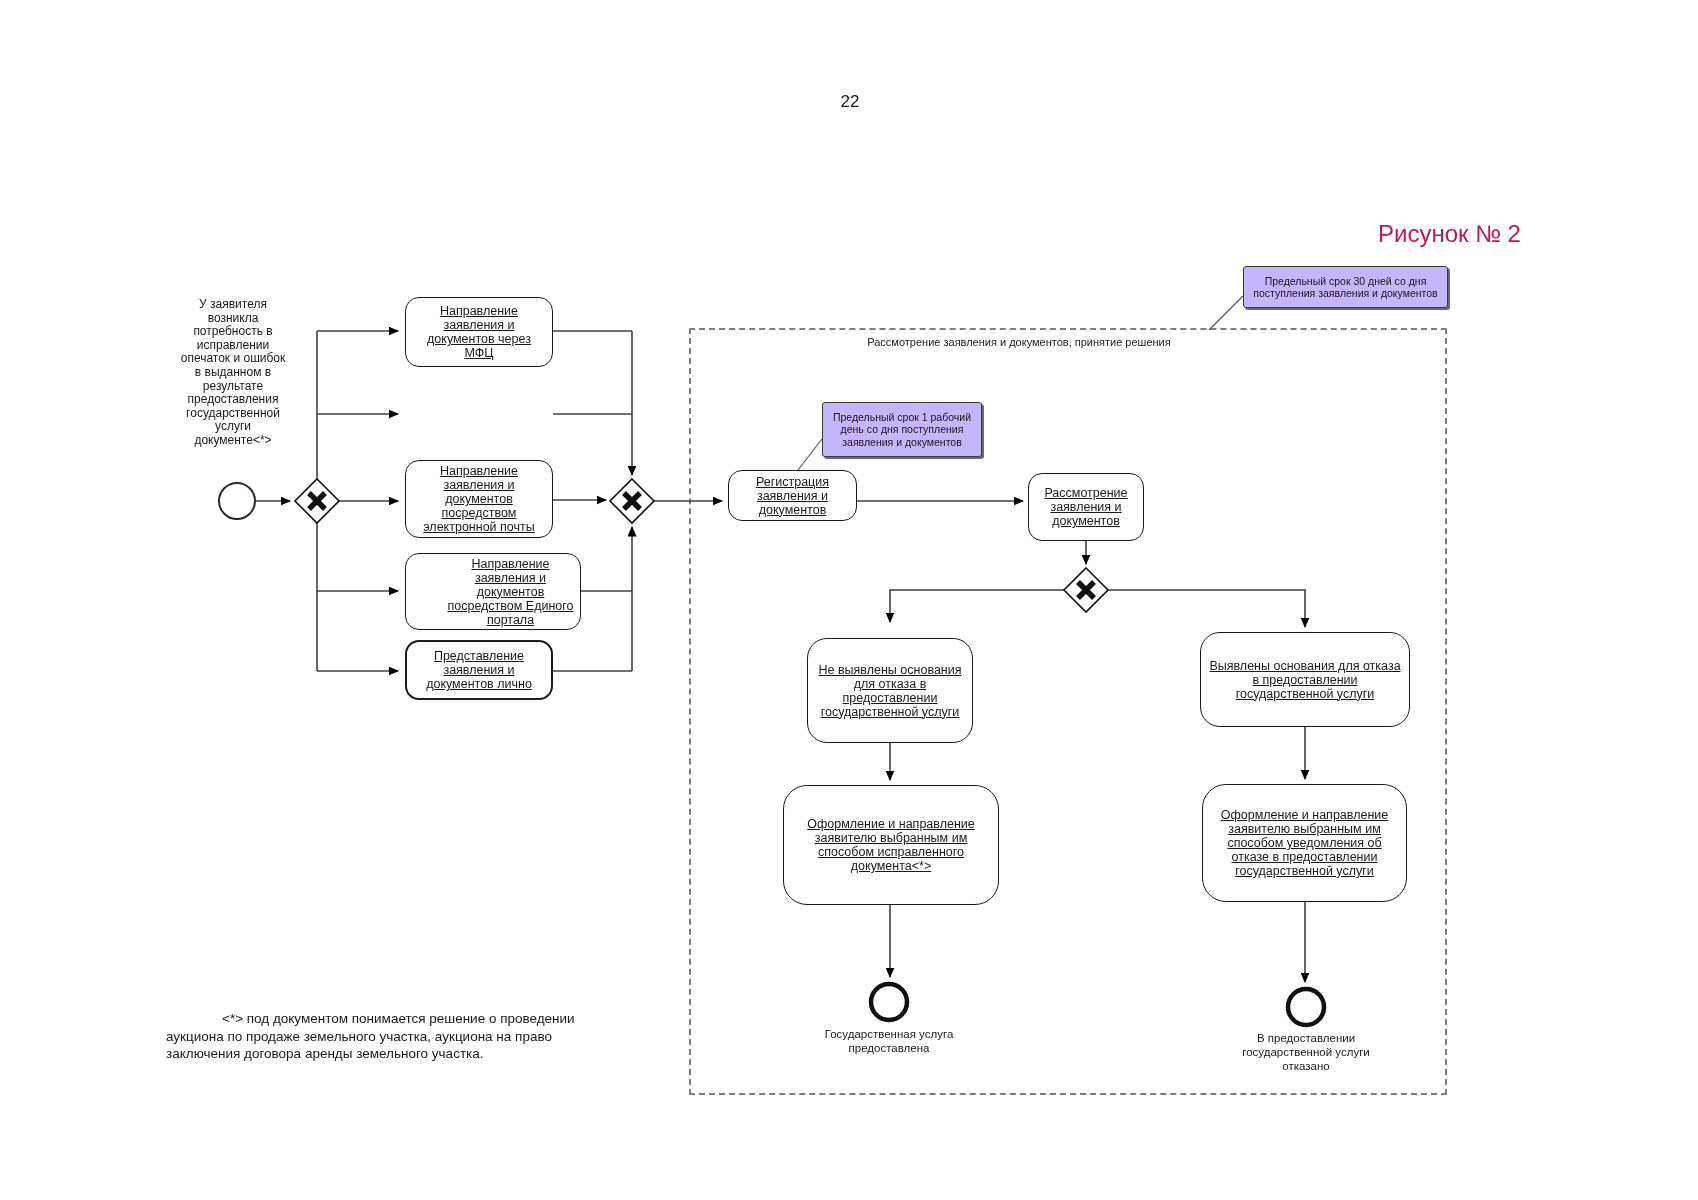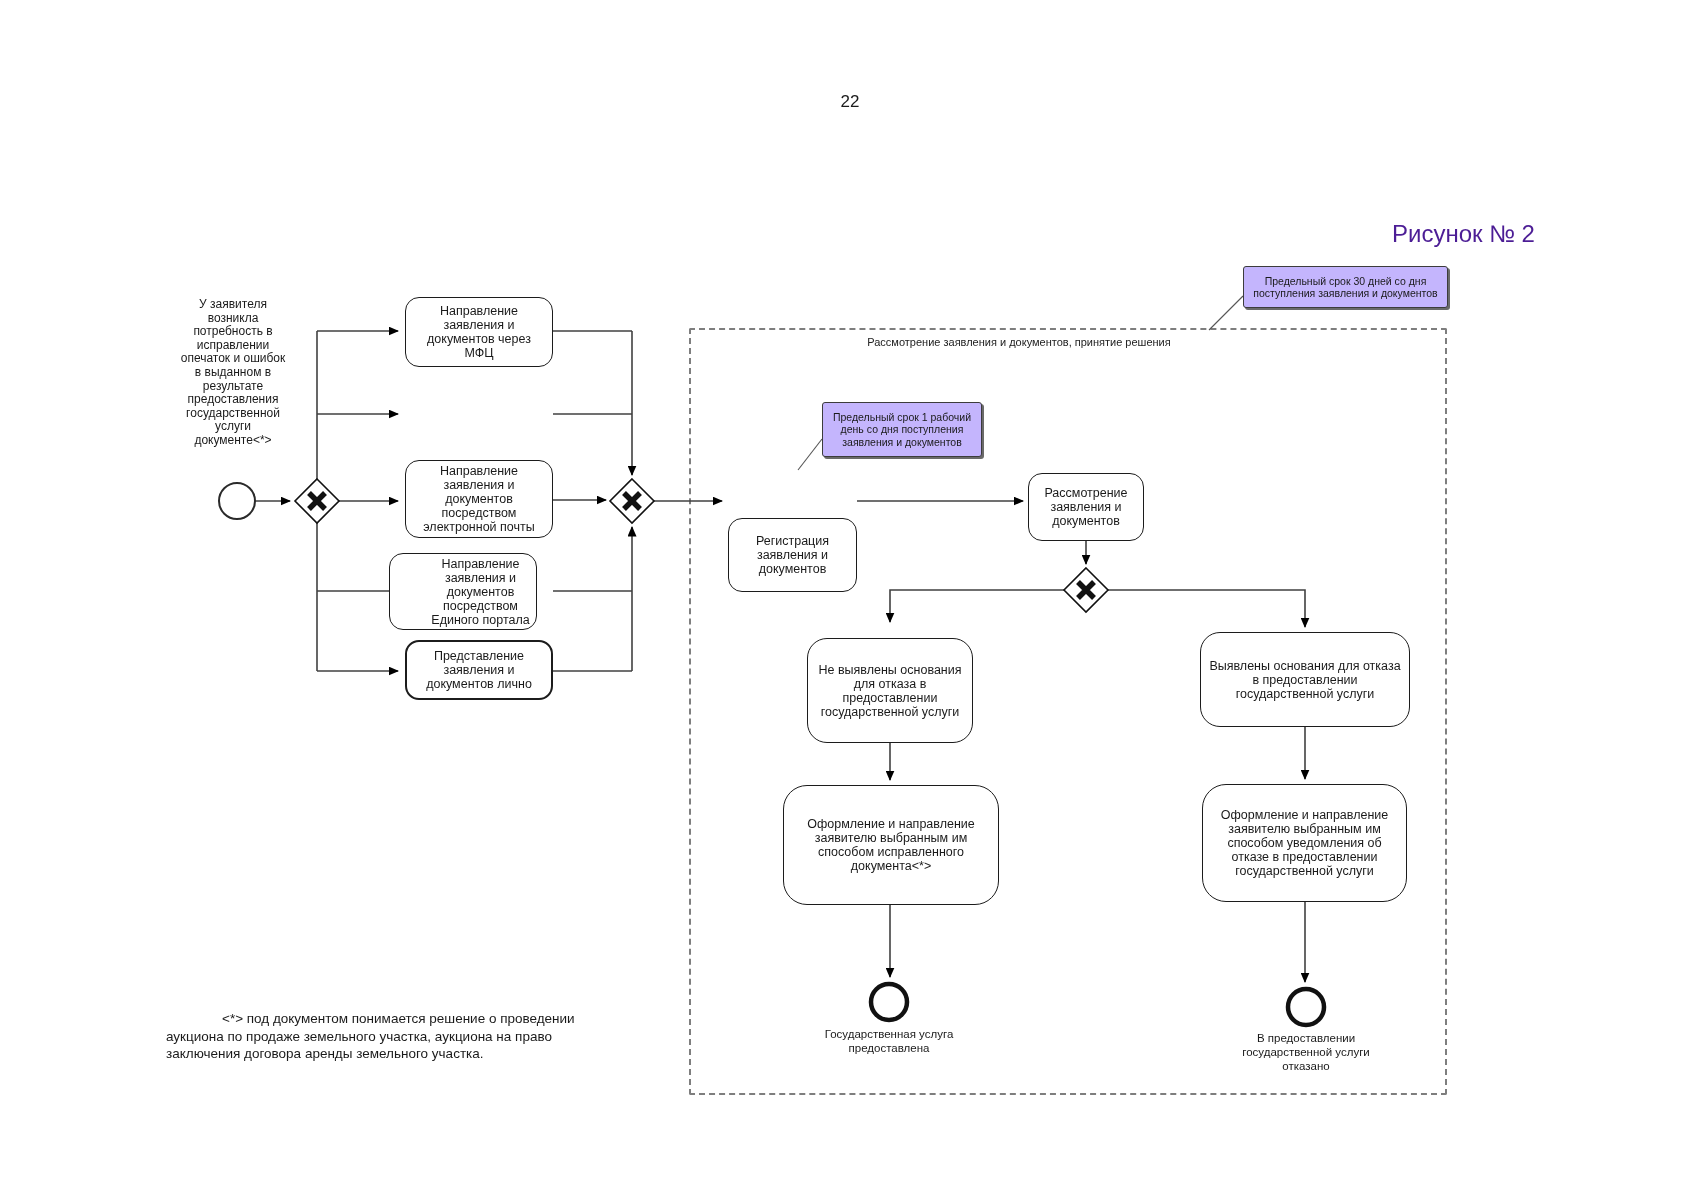--- a/index.html
+++ b/index.html
@@ -4,26 +4,26 @@
 <style>
   html,body{margin:0;padding:0;background:#ffffff;}
   .canvas{
     position:relative;width:1698px;height:1200px;background:#ffffff;
     font-family:"Liberation Sans", sans-serif;color:#1a1a1a;overflow:hidden;
   }
   .wires{position:absolute;left:0;top:0;width:1698px;height:1200px;}
   .abs{position:absolute;box-sizing:border-box;}
   .txt{white-space:pre-wrap;}
   .pagenum{left:780px;top:92px;width:140px;text-align:center;font-size:17px;}
-  .figtitle{left:1378px;top:220px;width:200px;font-size:24px;color:#4c1d95;margin-left:14px;}
+  .figtitle{left:1378px;top:220px;width:200px;font-size:24px;color:#be185d;}
   .note{left:176px;top:298px;width:114px;text-align:center;font-size:12px;line-height:13.6px;}
   .task{
     display:flex;align-items:center;justify-content:center;text-align:center;
     background:#ffffff;border:1.6px solid #1c1c1c;border-radius:14px;
-    font-size:12.5px;line-height:14px;padding:1px 5px;overflow:visible;
+    font-size:12.5px;line-height:14px;padding:1px 5px;overflow:visible;text-decoration:underline;
   }
   .task.big{border-radius:20px;font-size:12.5px;}
   .task.bigger{border-radius:24px;}
   .lane{
     border:2px dashed #7e7e7e;background:transparent;border-radius:2px;
   }
   .lane-label{left:689px;top:336px;width:660px;text-align:center;font-size:11px;color:#222;}
   .anno{
     background:#c4b5fd;border:1px solid #3c3c3c;box-shadow:2px 2px 0 #6a6a6a;border-radius:3px;
     display:flex;align-items:center;justify-content:center;text-align:center;
@@ -106,24 +106,24 @@
     </g>
   </svg>
 
   <div class="abs txt pagenum">22</div>
   <div class="abs txt figtitle">Рисунок № 2</div>
 
   <div class="abs txt note">У заявителя возникла потребность в исправлении опечаток и ошибок в выданном в результате предоставления государственной услуги документе&lt;*&gt;</div>
 
   <div class="abs task" style="left:405px;top:297px;width:148px;height:70px;">Направление заявления и документов через МФЦ</div>
   <div class="abs task" style="left:405px;top:460px;width:148px;height:78px;">Направление заявления и документов посредством электронной почты</div>
-  <div class="abs task" style="left:389px;top:553px;width:148px;height:77px;padding-left:40px;">Направление заявления и документов посредством Единого портала</div>
+  <div class="abs task" style="left:405px;top:553px;width:176px;height:77px;padding-left:40px;">Направление заявления и документов посредством Единого портала</div>
   <div class="abs task" style="left:405px;top:640px;width:148px;height:60px;border-width:2px;">Представление заявления и документов лично</div>
 
-  <div class="abs task" style="left:728px;top:470px;width:129px;height:74px;margin-top:48px;">Регистрация заявления и документов</div>
+  <div class="abs task" style="left:728px;top:470px;width:129px;height:51px;">Регистрация заявления и документов</div>
   <div class="abs task" style="left:1028px;top:473px;width:116px;height:68px;">Рассмотрение заявления и документов</div>
 
   <div class="abs task big" style="left:807px;top:627px;width:166px;height:105px;margin-top:11px;">Не выявлены основания для отказа в предоставлении государственной услуги</div>
   <div class="abs task big" style="left:1200px;top:632px;width:210px;height:95px;">Выявлены основания для отказа в предоставлении государственной услуги</div>
 
   <div class="abs task bigger" style="left:783px;top:785px;width:216px;height:120px;">Оформление и направление заявителю выбранным им способом исправленного документа&lt;*&gt;</div>
   <div class="abs task bigger" style="left:1202px;top:784px;width:205px;height:118px;">Оформление и направление заявителю выбранным им способом уведомления об отказе в предоставлении государственной услуги</div>
 
   <div class="abs anno" style="left:822px;top:402px;width:160px;height:55px;text-align:center;">Предельный срок 1 рабочий день со дня поступления заявления и документов</div>
   <div class="abs anno" style="left:1243px;top:266px;width:205px;height:42px;">Предельный срок 30 дней со дня поступления заявления и документов</div>

